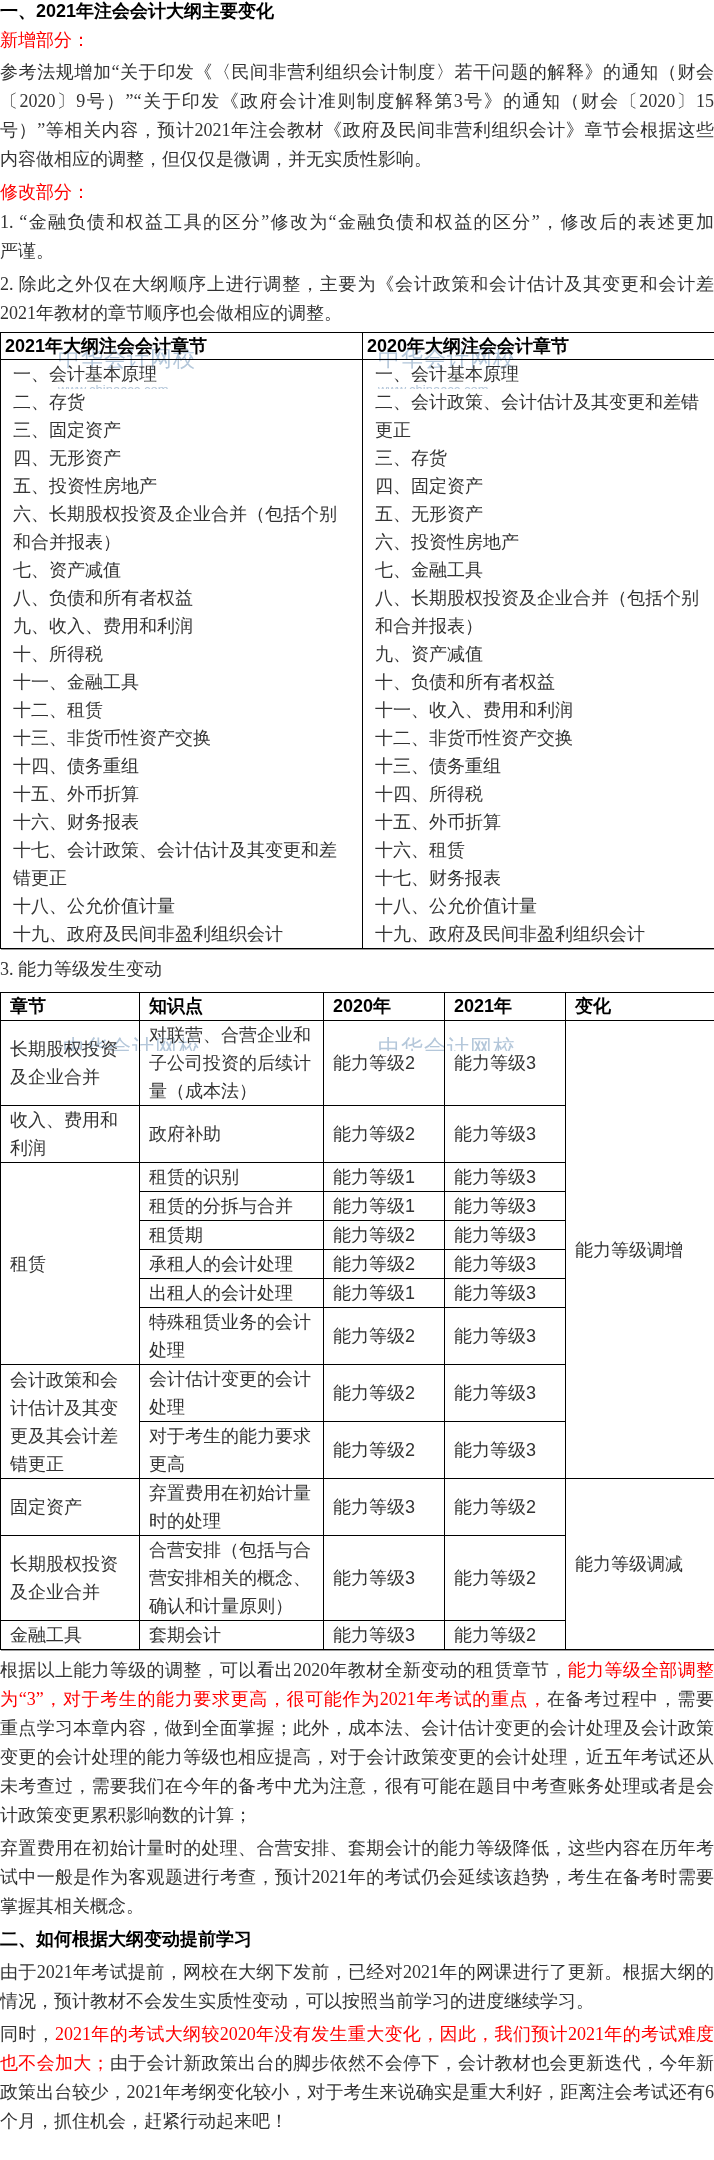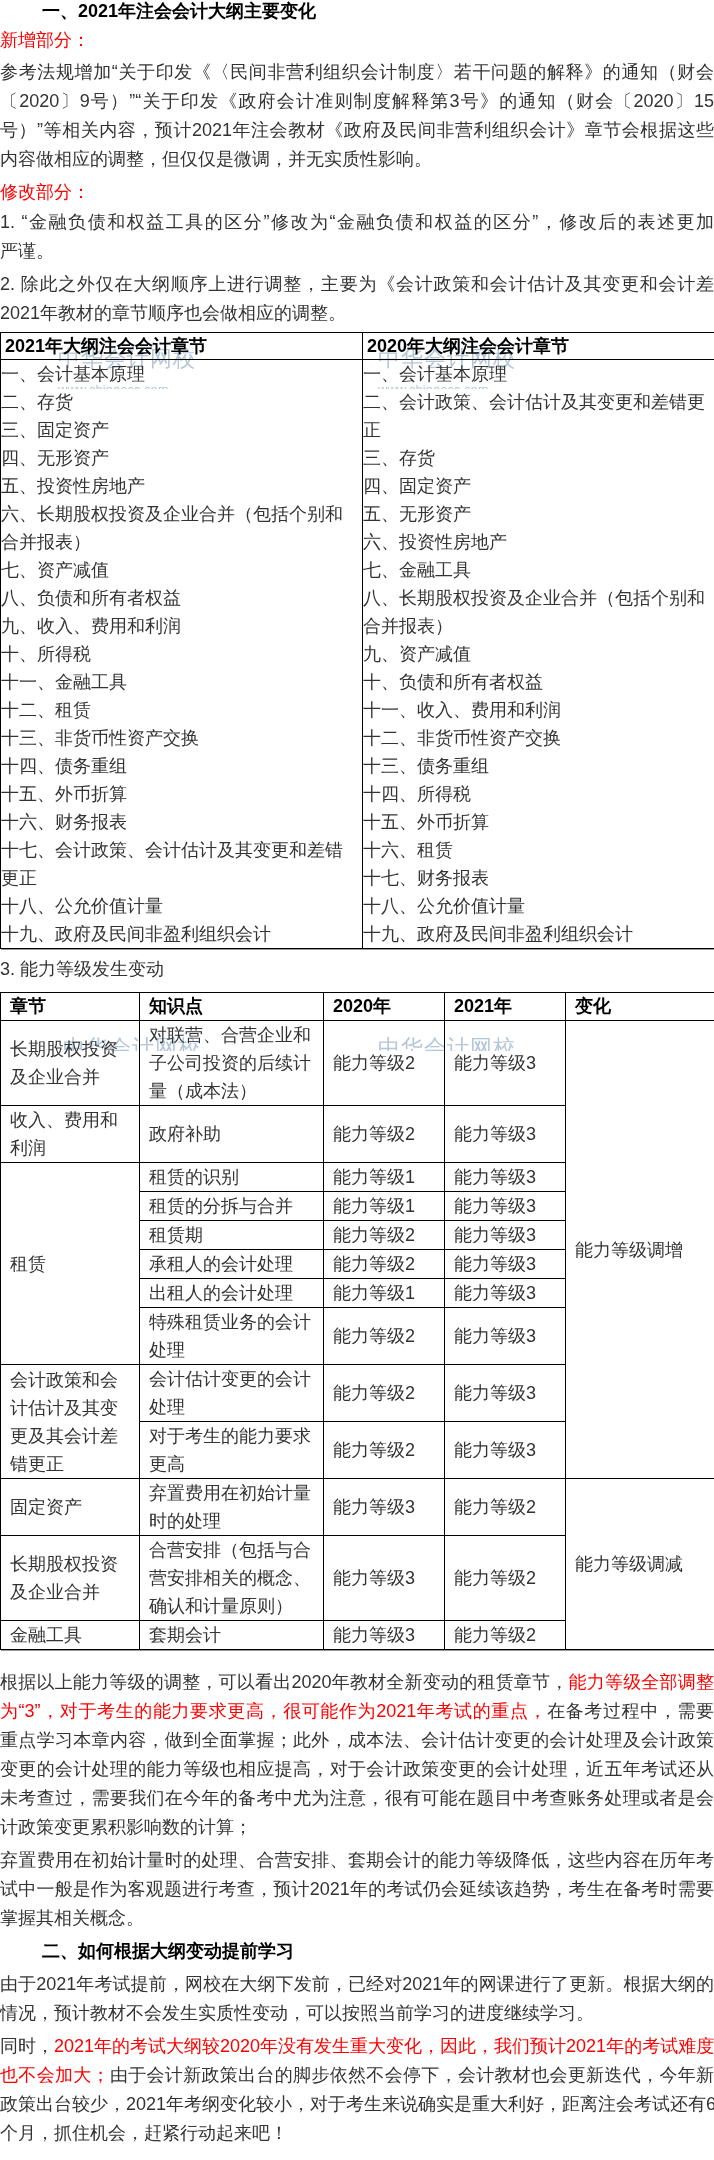--- a/index.html
+++ b/index.html
@@ -1,39 +1,39 @@
 <!DOCTYPE html>
 <html style="--text: #333333; --heading: #000000; --highlight_red: #ff0000; --border: #000000; --watermark: #b4c7da;"><head>
 <meta charset="utf-8">
 <style>
   :root{--text:#333333;--heading:#000000;--highlight_red:#ff0000;--border:#000000;--watermark:#b4c7da;}
   html,body{margin:0;padding:0;background:#ffffff;}
   body{width:714px;height:2160px;overflow:hidden;position:relative;
        font-family:"Liberation Sans","DejaVu Sans",sans-serif;font-size:18px;color:var(--text);}
   .doc{position:relative;width:714px;}
-  .h1{font-weight:bold;color:var(--heading);white-space:nowrap;padding-left:42px;}
+  .h1{font-weight:bold;color:var(--heading);white-space:nowrap;}
   .h1.first{line-height:22px;margin:0 0 4px 0;}
   .h1.second{line-height:29px;margin:0 0 4px 0;}
   .label{line-height:29px;color:var(--highlight_red);}
-  .para{line-height:29px;}
+  .para{line-height:29px;font-family:Liberation Serif, serif;}
   .line{white-space:nowrap;overflow:hidden;height:29px;}
   .line.full{text-align:justify;text-align-last:justify;}
   .red{color:var(--highlight_red);}
   .m1{margin-bottom:1px}
   .m3{margin-bottom:3px}
   .m4{margin-bottom:4px}
   .m6{margin-bottom:6px}
 
   table{border-collapse:collapse;table-layout:fixed;width:714px;position:relative;z-index:1;
         background:transparent;box-shadow:1px 1px 0 #9a9a9a;}
   td,th{border:1px solid var(--border);text-align:left;font-size:18px;color:var(--text);}
   th{font-weight:bold;color:var(--heading);}
   
   .ch th{line-height:26px;padding:0 8px 0 4px;}
-  .ch td{line-height:28px;padding:0 8px 0 0;vertical-align:top;}
+  .ch td{line-height:28px;padding:0 8px 0 12px;vertical-align:top;}
   
   .lv th{line-height:27px;padding:0 8px 0 9px;}
   .lv td{line-height:28px;padding:0 8px 0 9px;vertical-align:middle;}
 
   .wm-layer{position:absolute;left:0;width:584px;overflow:hidden;z-index:0;pointer-events:none;}
   .wm{position:absolute;color:var(--watermark);white-space:nowrap;}
   .wm .cn{font-size:22px;line-height:24px;letter-spacing:1px;display:block;}
   .wm .url{font-size:13px;line-height:14px;display:block;margin-top:12px;}
 </style>
 </head>
@@ -143,21 +143,21 @@
           <div>十九、政府及民间非盈利组织会计</div>
         </td>
       </tr>
     </tbody>
   </table>
 
   <div class="para" style="margin-bottom:8px;">
     <div class="line">3. 能力等级发生变动</div>
   </div>
 
-  <table class="lv" style="margin-bottom:18px;padding-left:20px;">
+  <table class="lv" style="margin-bottom:6px;padding-left:20px;">
     <colgroup>
       <col style="width:139px">
         <col style="width:184px">
         <col style="width:121px">
         <col style="width:121px">
         <col style="width:149px">
     </colgroup>
     <thead>
       <tr>
         <th>章节</th>

